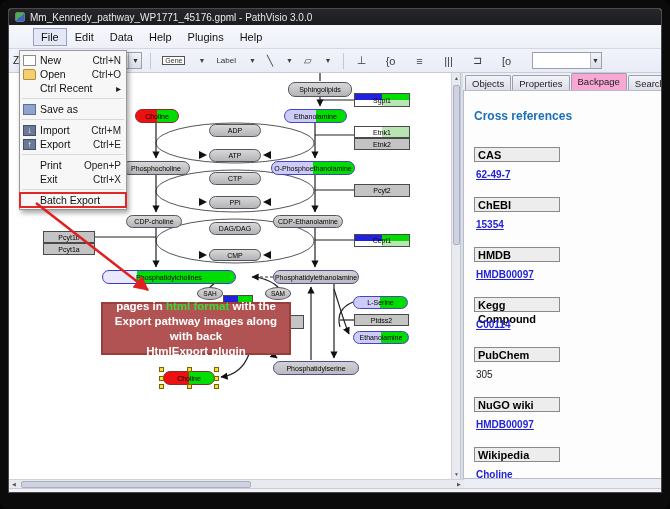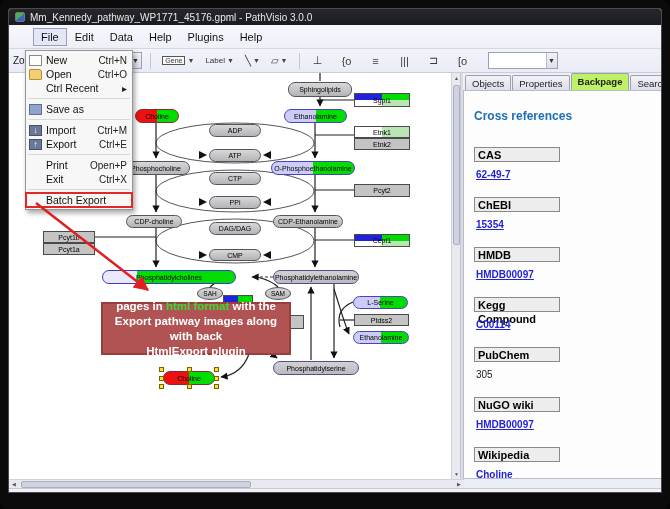--- a/index.html
+++ b/index.html
@@ -16,48 +16,48 @@
   .menu-item.open{border:1px solid #98a0c0;background:#e4e8f6;padding:2px 7px;margin-left:20px;}
   
   .toolbar{position:absolute;left:0;top:40px;width:100%;height:24px;background:linear-gradient(180deg,#f2f4fb,#e9ecf6);border-bottom:1px solid #c9ccd8;display:flex;align-items:center;padding:0 4px;gap:5px;}
   .tb-label{font-size:10px;color:#222;}
   .combo{height:17px;background:#fff;border:1px solid #9aa0b0;display:flex;align-items:center;font-size:10px;}
   .combo .cval{padding:0 4px;flex:1;white-space:nowrap;}
   .combo .cdd{width:13px;height:100%;border-left:1px solid #b8bcc8;background:linear-gradient(180deg,#f2f3f8,#dcdfe8);display:flex;align-items:center;justify-content:center;font-size:7px;color:#333;}
   .combo.zoom{width:96px;}
   .combo.vis{width:70px;margin-left:10px;}
   .tb-sep{width:1px;height:16px;background:#c4c8d4;margin:0 3px;}
-  .tb-btn{height:18px;min-width:20px;border:1px solid transparent;display:flex;align-items:center;justify-content:center;gap:2px;font-size:10px;color:#333;background:transparent;padding:0 2px;}
+  .tb-btn{height:18px;min-width:20px;border:1px solid transparent;display:flex;align-items:center;justify-content:center;gap:13px;font-size:10px;color:#333;background:transparent;padding:0 2px;}
   .tb-btn .gene-box{border:1px solid #555;font-size:7px;padding:0 2px;background:#fdfdfd;}
   .tb-btn .dd{font-size:7px;color:#444;}
   .tb-ico{font-size:11px;color:#3a3a44;width:20px;text-align:center;}
   
   .canvas{position:absolute;left:0;top:64px;width:442px;height:406px;background:#fff;overflow:hidden;}
   .edges,.redarrow-svg{position:absolute;left:0;top:0;}
   .vscroll{position:absolute;left:442px;top:64px;width:9px;height:406px;background:#e9eaef;border-left:1px solid #cfd2dc;}
   .vthumb{position:absolute;left:1px;top:12px;width:7px;height:160px;background:#cfd3e0;border:1px solid #aab0c2;border-radius:2px;}
   .varr{position:absolute;left:0;width:9px;height:10px;font-size:5px;color:#555;text-align:center;line-height:10px;}
   .splitter{position:absolute;left:451px;top:64px;width:4px;height:406px;background:#dadce6;border-left:1px solid #c2c5d2;}
   
   .sidebar{position:absolute;left:454px;top:64px;width:199px;height:406px;background:#eef0f5;}
   .tabs{position:absolute;left:2px;top:0;height:17px;display:flex;align-items:flex-end;gap:1px;}
   .tab{font-size:9.5px;color:#222;background:linear-gradient(180deg,#f2f3f8,#dcdfe8);border:1px solid #9aa0b0;border-bottom:none;padding:2px 6px;border-radius:2px 2px 0 0;height:15px;}
-  .tab.active{background:#bef264;height:17px;font-weight:bold;}
+  .tab.active{background:#f9a8d4;height:17px;font-weight:normal;}
   .sb-content{position:absolute;left:0;top:17px;width:199px;height:389px;background:#fdfdfd;border:1px solid #b8bcc8;overflow:hidden;padding:18px 0 0 10px;}
   .xref-title{font-size:12px;font-weight:bold;color:#1d6fb5;margin-bottom:24px;}
   .xref-header{width:86px;height:15px;border:1px solid #8a8a8a;background:#ededed;font-size:11px;font-weight:bold;color:#000;padding:0 3px;line-height:14px;}
   .xref-value{font-size:10px;margin:7px 0 17px 2px;color:#222;}
   .xref-value.link{color:#2323d6;font-weight:bold;text-decoration:underline;}
   
   .hscroll{position:absolute;left:0;top:470px;width:455px;height:9px;background:#e9eaef;border-top:1px solid #cfd2dc;}
   .harr{position:absolute;top:0;width:10px;height:9px;font-size:5px;color:#555;text-align:center;line-height:9px;}
   .hthumb{position:absolute;left:12px;top:1px;width:230px;height:7px;background:#cfd3e0;border:1px solid #aab0c2;border-radius:2px;}
   .statusbar{position:absolute;left:0;top:479px;width:100%;height:16px;background:#f2f2f4;border-top:1px solid #c9ccd8;font-size:9.5px;color:#1a1a1a;display:flex;align-items:center;padding:0 4px;white-space:nowrap;overflow:hidden;}
   
-  .filemenu{position:absolute;left:16px;top:41px;width:108px;background:#f7f7f7;border:1px solid #979797;box-shadow:2px 3px 5px rgba(0,0,0,.35);z-index:40;padding:2px 0;}
+  .filemenu{position:absolute;left:10px;top:41px;width:108px;background:#f7f7f7;border:1px solid #979797;box-shadow:2px 3px 5px rgba(0,0,0,.35);z-index:40;padding:2px 0;}
   .fm-row{position:relative;display:flex;align-items:center;height:14px;padding:0 5px 0 3px;}
   .fm-icon{width:13px;height:11px;margin-right:4px;flex:none;font-size:8px;line-height:10px;text-align:center;color:#fff;}
   .icon-new-document-icon{background:#fdfdfd;border:1px solid #8a8a8a;}
   .icon-open-folder-icon{background:#f3cf72;border:1px solid #b09030;border-radius:1px 3px 1px 1px;}
   .icon-save-icon{background:#aeb6c6;border:1px solid #7d8494;}
   .icon-save-as-icon{background:#8fa3cc;border:1px solid #5c6f9a;}
   .icon-import-icon{background:#6a7a96;border:1px solid #44506a;}
   .icon-export-icon{background:#6a7a96;border:1px solid #44506a;}
   .fm-label{font-size:10.5px;color:#111;flex:1;white-space:nowrap;}
   .fm-short{font-size:10px;color:#222;margin-left:6px;}

